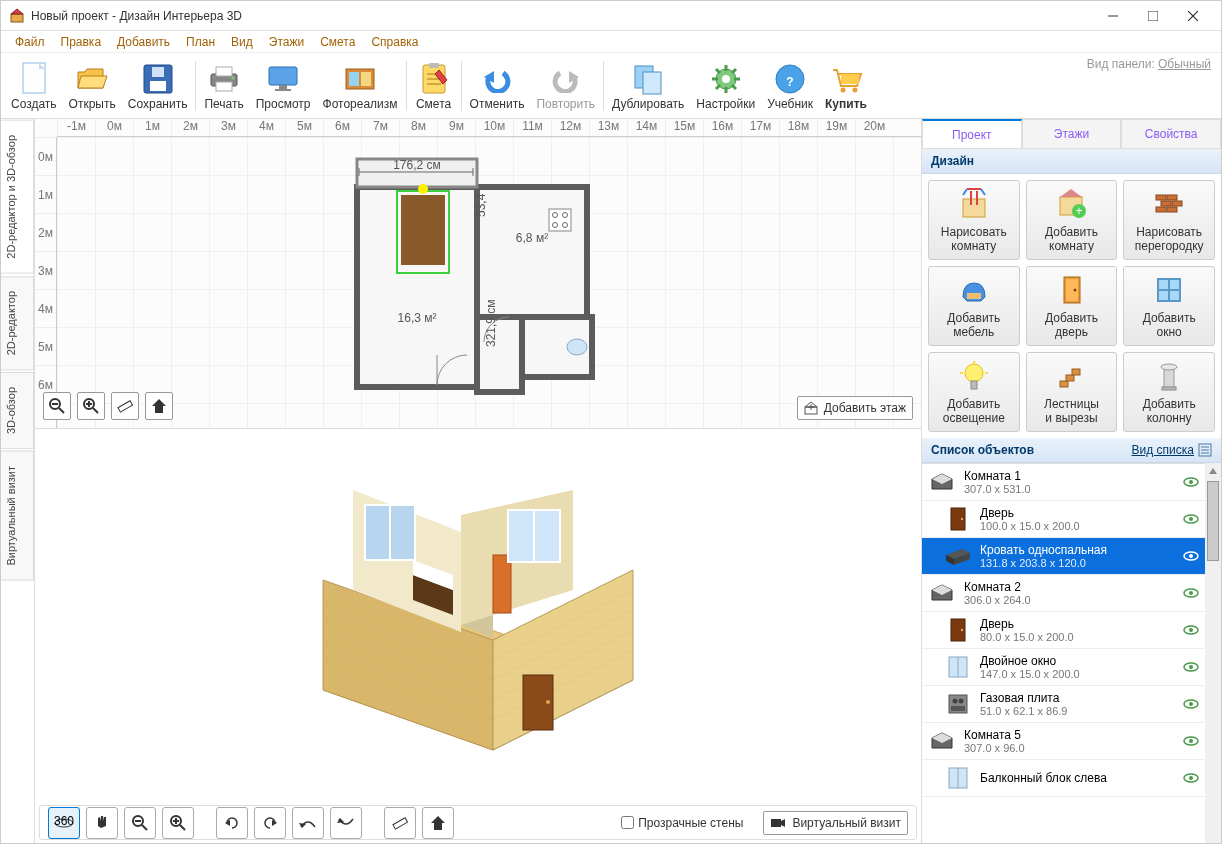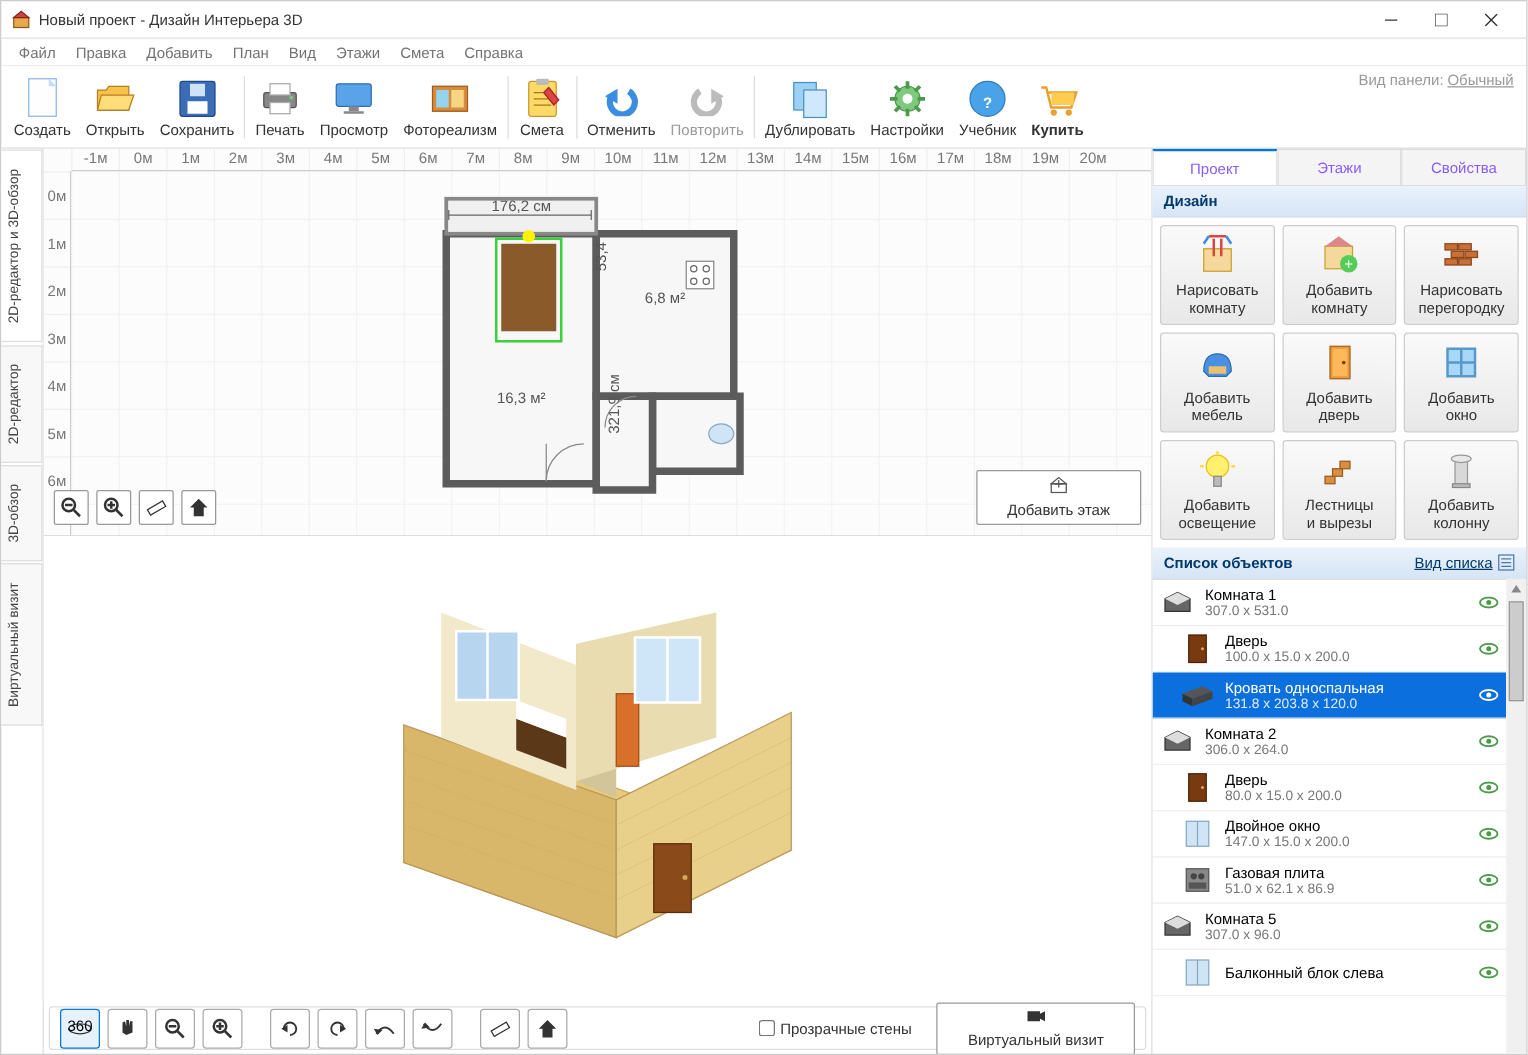--- a/index.html
+++ b/index.html
@@ -6,21 +6,21 @@
 body { background: #fff; width: 1222px; height: 844px; overflow: hidden; border: 1px solid #ccc; }
 
 
 .titlebar { height: 30px; display: flex; align-items: center; padding: 0 8px; border-bottom: 1px solid #e0e0e0; }
 .titlebar .icon { width: 16px; height: 16px; margin-right: 6px; }
 .titlebar .title { flex: 1; color: #333; font-size: 12px; }
 .win-btn { width: 40px; height: 28px; display: flex; align-items: center; justify-content: center; color: #555; }
 
 
 .menubar { height: 22px; display: flex; padding: 0 6px; align-items: center; border-bottom: 1px solid #eee; }
-.menu-item { padding: 2px 8px; color: #737373; cursor: default; }
+.menu-item { padding: 2px 8px; color: #a16207; cursor: default; }
 
 
 .toolbar { height: 66px; display: flex; align-items: center; padding: 2px 4px; border-bottom: 1px solid #ddd; position: relative; }
 .tb-btn { display: flex; flex-direction: column; align-items: center; padding: 3px 6px; cursor: default; color: #333; text-align: center; min-width: 50px; }
 .tb-btn .ico { width: 36px; height: 36px; display: flex; align-items: center; justify-content: center; }
 .tb-btn.disabled { color: #999; }
 .tb-sep { width: 1px; height: 50px; background: #ddd; margin: 0 2px; }
 .panel-view { position: absolute; right: 10px; top: 4px; color: #999; font-size: 11px; }
 .panel-view a { color: #999; text-decoration: underline; }
 
@@ -34,21 +34,21 @@
 .view2d { height: 310px; background: #fcfcfc; position: relative; overflow: hidden; border-bottom: 1px solid #ddd; }
 .ruler-top { position: absolute; top: 0; left: 22px; right: 0; height: 18px; border-bottom: 1px solid #ccc; display: flex; font-size: 10px; color: #777; }
 .ruler-top span { width: 38px; text-align: center; border-left: 1px solid #eee; }
 .ruler-left { position: absolute; top: 18px; left: 0; bottom: 0; width: 22px; border-right: 1px solid #ccc; display: flex; flex-direction: column; font-size: 10px; color: #777; }
 .ruler-left span { height: 38px; display: flex; align-items: center; justify-content: center; border-top: 1px solid #eee; }
 .plan-canvas { position: absolute; left: 22px; right: 0; top: 18px; bottom: 0; background-image: linear-gradient(#f0f0f0 1px, transparent 1px), linear-gradient(90deg, #f0f0f0 1px, transparent 1px); background-size: 38px 38px; }
 .floorplan { position: absolute; left: 290px; top: 10px; width: 260px; height: 250px; }
 .floor-tools { position: absolute; left: 8px; bottom: 8px; display: flex; gap: 6px; }
 .floor-tools .btn { width: 28px; height: 28px; border: 1px solid #999; background: #fff; border-radius: 2px; display: flex; align-items: center; justify-content: center; }
 .floor-actions { position: absolute; right: 8px; bottom: 8px; display: flex; gap: 8px; }
-.btn-outline { border: 1px solid #999; background: #fff; padding: 4px 24px; border-radius: 2px; display: flex; align-items: center; gap: 6px; color: #333; flex-direction: column; }
+.btn-outline { border: 1px solid #999; background: #fff; padding: 4px 6px; border-radius: 2px; display: flex; align-items: center; gap: 6px; color: #333; }
 
 .view3d { flex: 1; background: #fff; position: relative; display: flex; align-items: center; justify-content: center; }
 .house3d { width: 370px; height: 310px; position: relative; }
 
 .bottom-toolbar { height: 35px; border: 1px solid #ddd; margin: 4px; border-radius: 3px; display: flex; align-items: center; padding: 0 8px; gap: 6px; }
 .bt-btn { width: 32px; height: 32px; border: 1px solid #aaa; border-radius: 3px; display: flex; align-items: center; justify-content: center; background: #fff; }
 .bt-btn.active { background: #e5f1fb; border-color: #0078d7; }
 
 
 .right-panel { width: 300px; border-left: 1px solid #ddd; display: flex; flex-direction: column; }

